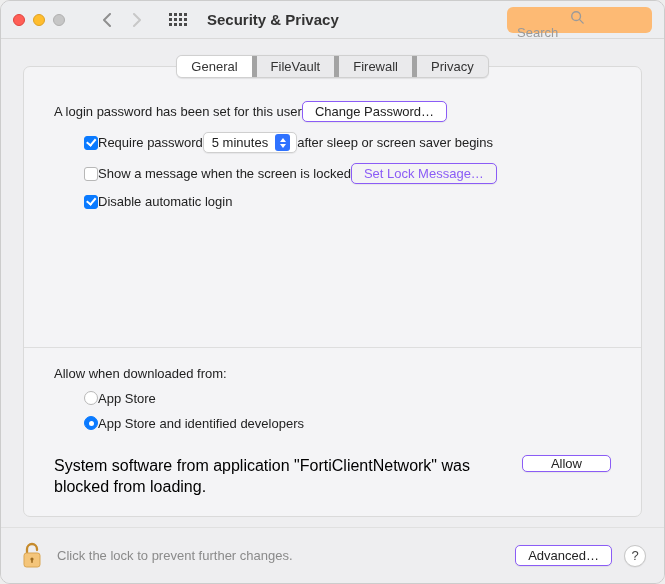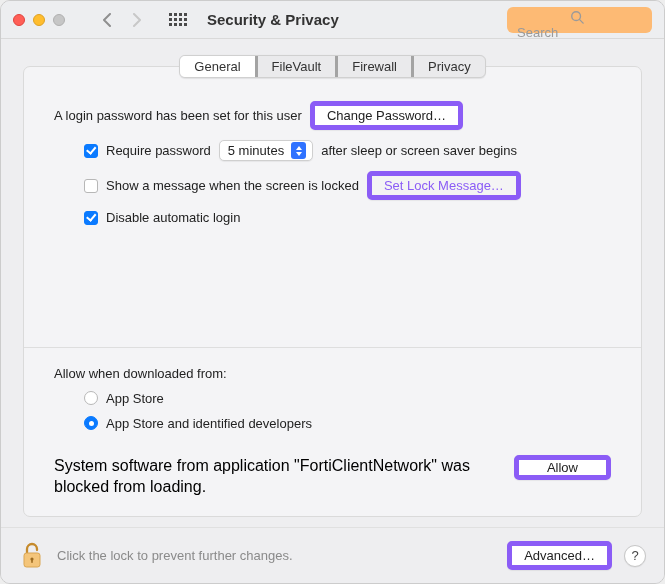--- a/index.html
+++ b/index.html
@@ -36,33 +36,33 @@
   .search input { border:0; background:transparent; outline:0; width:100%; font-size:13px; color:#333; }
   .search input::placeholder { color:#9a9a9a; }
 
   .body { flex:1; padding: 16px 22px 0; display:flex; flex-direction:column; }
   
   .segmented {
     display:flex; align-self:center; border:1px solid #d0d0d0; border-radius:6px;
     background:#eaeaec; overflow:hidden; box-shadow: 0 0.5px 1px rgba(0,0,0,.08);
   }
   .segmented .seg {
-    padding: 3px 14px; font-size:13px; color:#333; border-left:3px solid #a3a3a3;
+    padding: 3px 14px; font-size:13px; color:#333; border-left:5px solid #a3a3a3;
   }
   .segmented .seg:first-child { border-left:0; }
   .segmented .seg.active { background:#fff; }
 
   .panel {
     border:1px solid #dadada; border-radius:7px; background:#f4f4f6;
     margin-top:-12px; padding: 34px 30px 18px; flex:1; display:flex; flex-direction:column;
     position:relative; z-index:-0;
   }
   .segmented-wrap{ position:relative; z-index:2; }
 
-  .row { display:flex; align-items:center; font-size:13px; color:#222; gap:8px; }
+  .row { display:flex; align-items:center; font-size:13px; color:#222; }
   .sp { height:10px; }
 
   .chk {
     width:14px; height:14px; border-radius:3px; border:1px solid #b7b7b7;
     background:#fff; display:inline-flex; align-items:center; justify-content:center;
     flex-shrink:0;
   }
   .chk.checked { background:#0a7aff; border-color:#0a7aff; }
   .chk.checked::after{
     content:""; width:4px; height:7px; border:solid #fff; border-width:0 2px 2px 0;
@@ -70,21 +70,21 @@
   }
 
   .radio {
     width:14px; height:14px; border-radius:50%; border:1px solid #b7b7b7;
     background:#fff; display:inline-flex; align-items:center; justify-content:center; flex-shrink:0;
   }
   .radio.sel { border-color:#0a7aff; background:#0a7aff; }
   .radio.sel::after { content:""; width:5px; height:5px; border-radius:50%; background:#fff; }
 
   .btn {
-    background:#fff; border:5px solid #8b5cf6; border-radius:5px; font-size:13px;
+    background:#fff; border:1px solid #8b5cf6; border-radius:5px; font-size:13px;
     padding:2px 12px; color:#222; box-shadow: 0 0.5px 1px rgba(0,0,0,.06);
   }
   .btn.disabled { color:#8b5cf6; background:#f4f4f4; }
   .btn.wide { padding:0 28px; }
 
   .popup {
     background:#fff; border:1px solid #cfcfcf; border-radius:5px; font-size:13px;
     padding:1px 6px 1px 8px; display:inline-flex; align-items:center; gap:7px;
     box-shadow: 0 0.5px 1px rgba(0,0,0,.06);
   }

